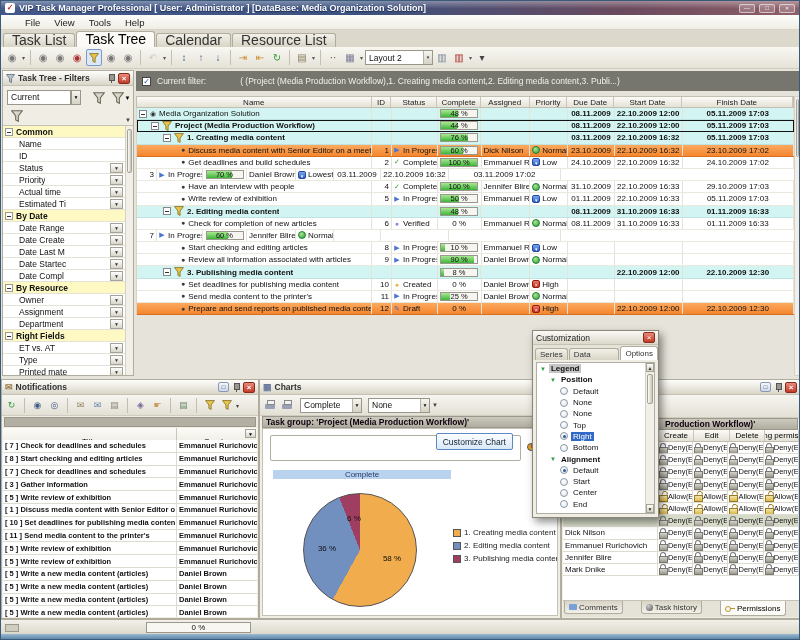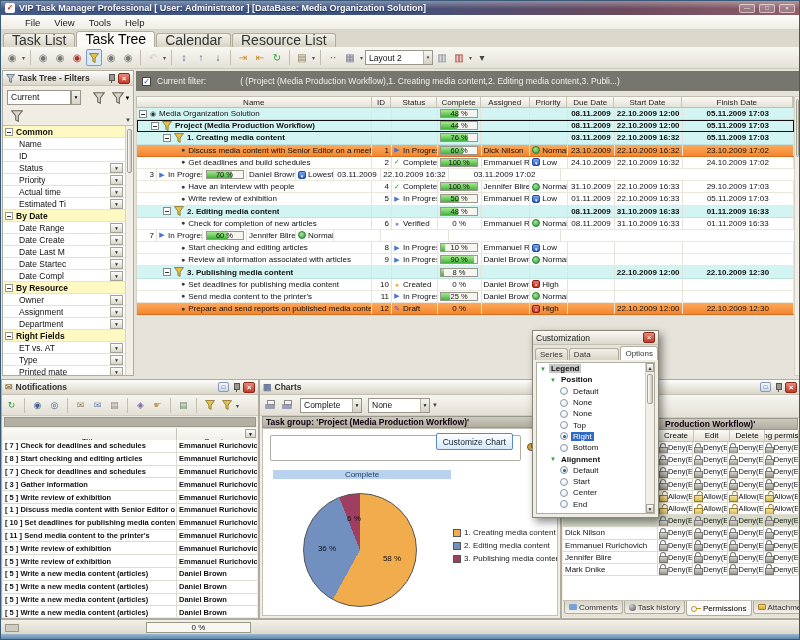--- a/index.html
+++ b/index.html
@@ -124,21 +124,21 @@
   .prows{position:absolute;left:1px;right:1px;top:62px;bottom:18px;background:#fff;overflow:hidden}
   .prow{height:12.2px;display:flex;align-items:center;border-bottom:1px solid #dedbd0;font-size:7.5px;color:#111}
   .prow.sel{background:#d6dbc9}
   .pname{width:97px;height:100%;display:flex;align-items:center;padding-left:2px;border-right:1px solid #dedbd0;overflow:hidden;white-space:nowrap;font-size:8px}
   .pcell{width:36px;height:100%;display:flex;align-items:center;border-right:1px solid #dedbd0;overflow:hidden;padding-left:1px;gap:1px}
   .lk{position:relative;width:8px;height:10px;flex:none}
   .lk:before{content:"";position:absolute;left:1px;top:0;width:4px;height:4px;border:1px solid #777;border-bottom:none;border-radius:3px 3px 0 0}
   .lk:after{content:"";position:absolute;left:0;top:4px;width:7px;height:5px;background:linear-gradient(#d8d5ca,#9a978c);border:1px solid #777}
   .lk.allow:before{left:3px;transform:rotate(22deg);border-color:#997a2a}
   .lk.allow:after{background:linear-gradient(#f5e6a8,#d8b84a);border-color:#997a2a}
-  .ptabs{position:absolute;left:1px;right:1px;bottom:1px;height:17px;background:#e5e2d7;border-top:1px solid #c5c2b5;display:flex;align-items:flex-start;gap:1px;padding:0 1px}
+  .ptabs{position:absolute;left:1px;right:1px;bottom:1px;height:17px;background:#e5e2d7;border-top:1px solid #c5c2b5;display:flex;align-items:flex-start;gap:18px;padding:0 1px}
   .ptab{font-size:8px;padding:0 4px;border:1px solid #b0ad9f;border-top:none;background:linear-gradient(#d8d4c6,#f2f0e8);border-radius:0 0 3px 3px;height:13px;display:flex;gap:2px;align-items:center;color:#333;white-space:nowrap}
   .ptab.active{background:#fbfaf6;height:15px;color:#000}
   .iccom{width:8px;height:6px;background:#7aa0d8;border-radius:1px;flex:none}
   .ichis{width:7px;height:7px;border-radius:50%;background:radial-gradient(circle at 35% 30%,#ccc,#555);flex:none}
   .ickey{width:10px;height:6px;position:relative;flex:none}
   .ickey:before{content:"";position:absolute;left:0;top:1px;width:4px;height:4px;border:1px solid #b8962a;border-radius:50%}
   .ickey:after{content:"";position:absolute;left:5px;top:3px;width:5px;height:1px;background:#b8962a}
   .icatt{width:8px;height:6px;background:linear-gradient(#f5d87a,#d8aa3a);border:1px solid #a8822a;border-radius:1px;flex:none}
   
   .dlg{position:absolute;left:531px;top:329px;width:127px;height:188px;background:#f0ede4;border:1px solid #8a8778;box-shadow:3px 4px 8px rgba(0,0,0,.45);z-index:50}

